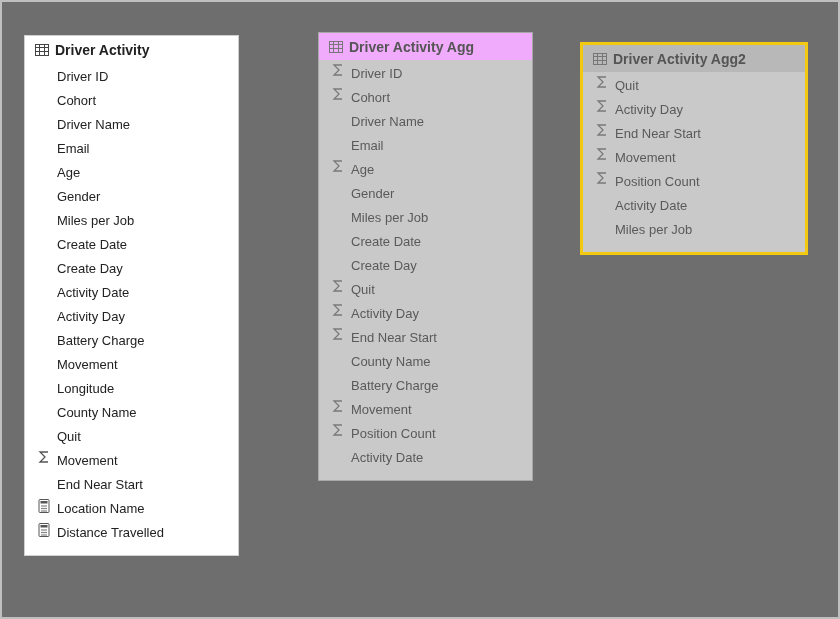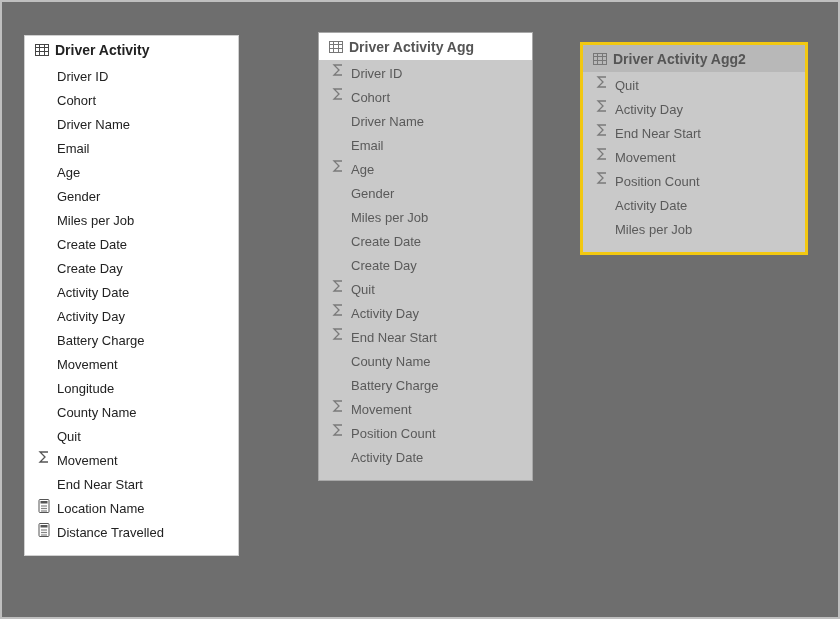--- a/index.html
+++ b/index.html
@@ -29,21 +29,21 @@
     border: 3px solid #f2c811;
   }
   .card-header {
     display: flex;
     align-items: center;
     padding: 6px 8px 5px 8px;
     font-weight: 600;
     font-size: 14px;
   }
   .table-card.dim .card-header {
-    background: #ffffff;
+    background: #f0abfc;
     color: #555;
   }
   .table-card.selected .card-header {
     background: #b8b8b8;
   }
   .field-list {
     padding: 2px 4px 10px 4px;
   }
   .field-row {
     display: flex;

